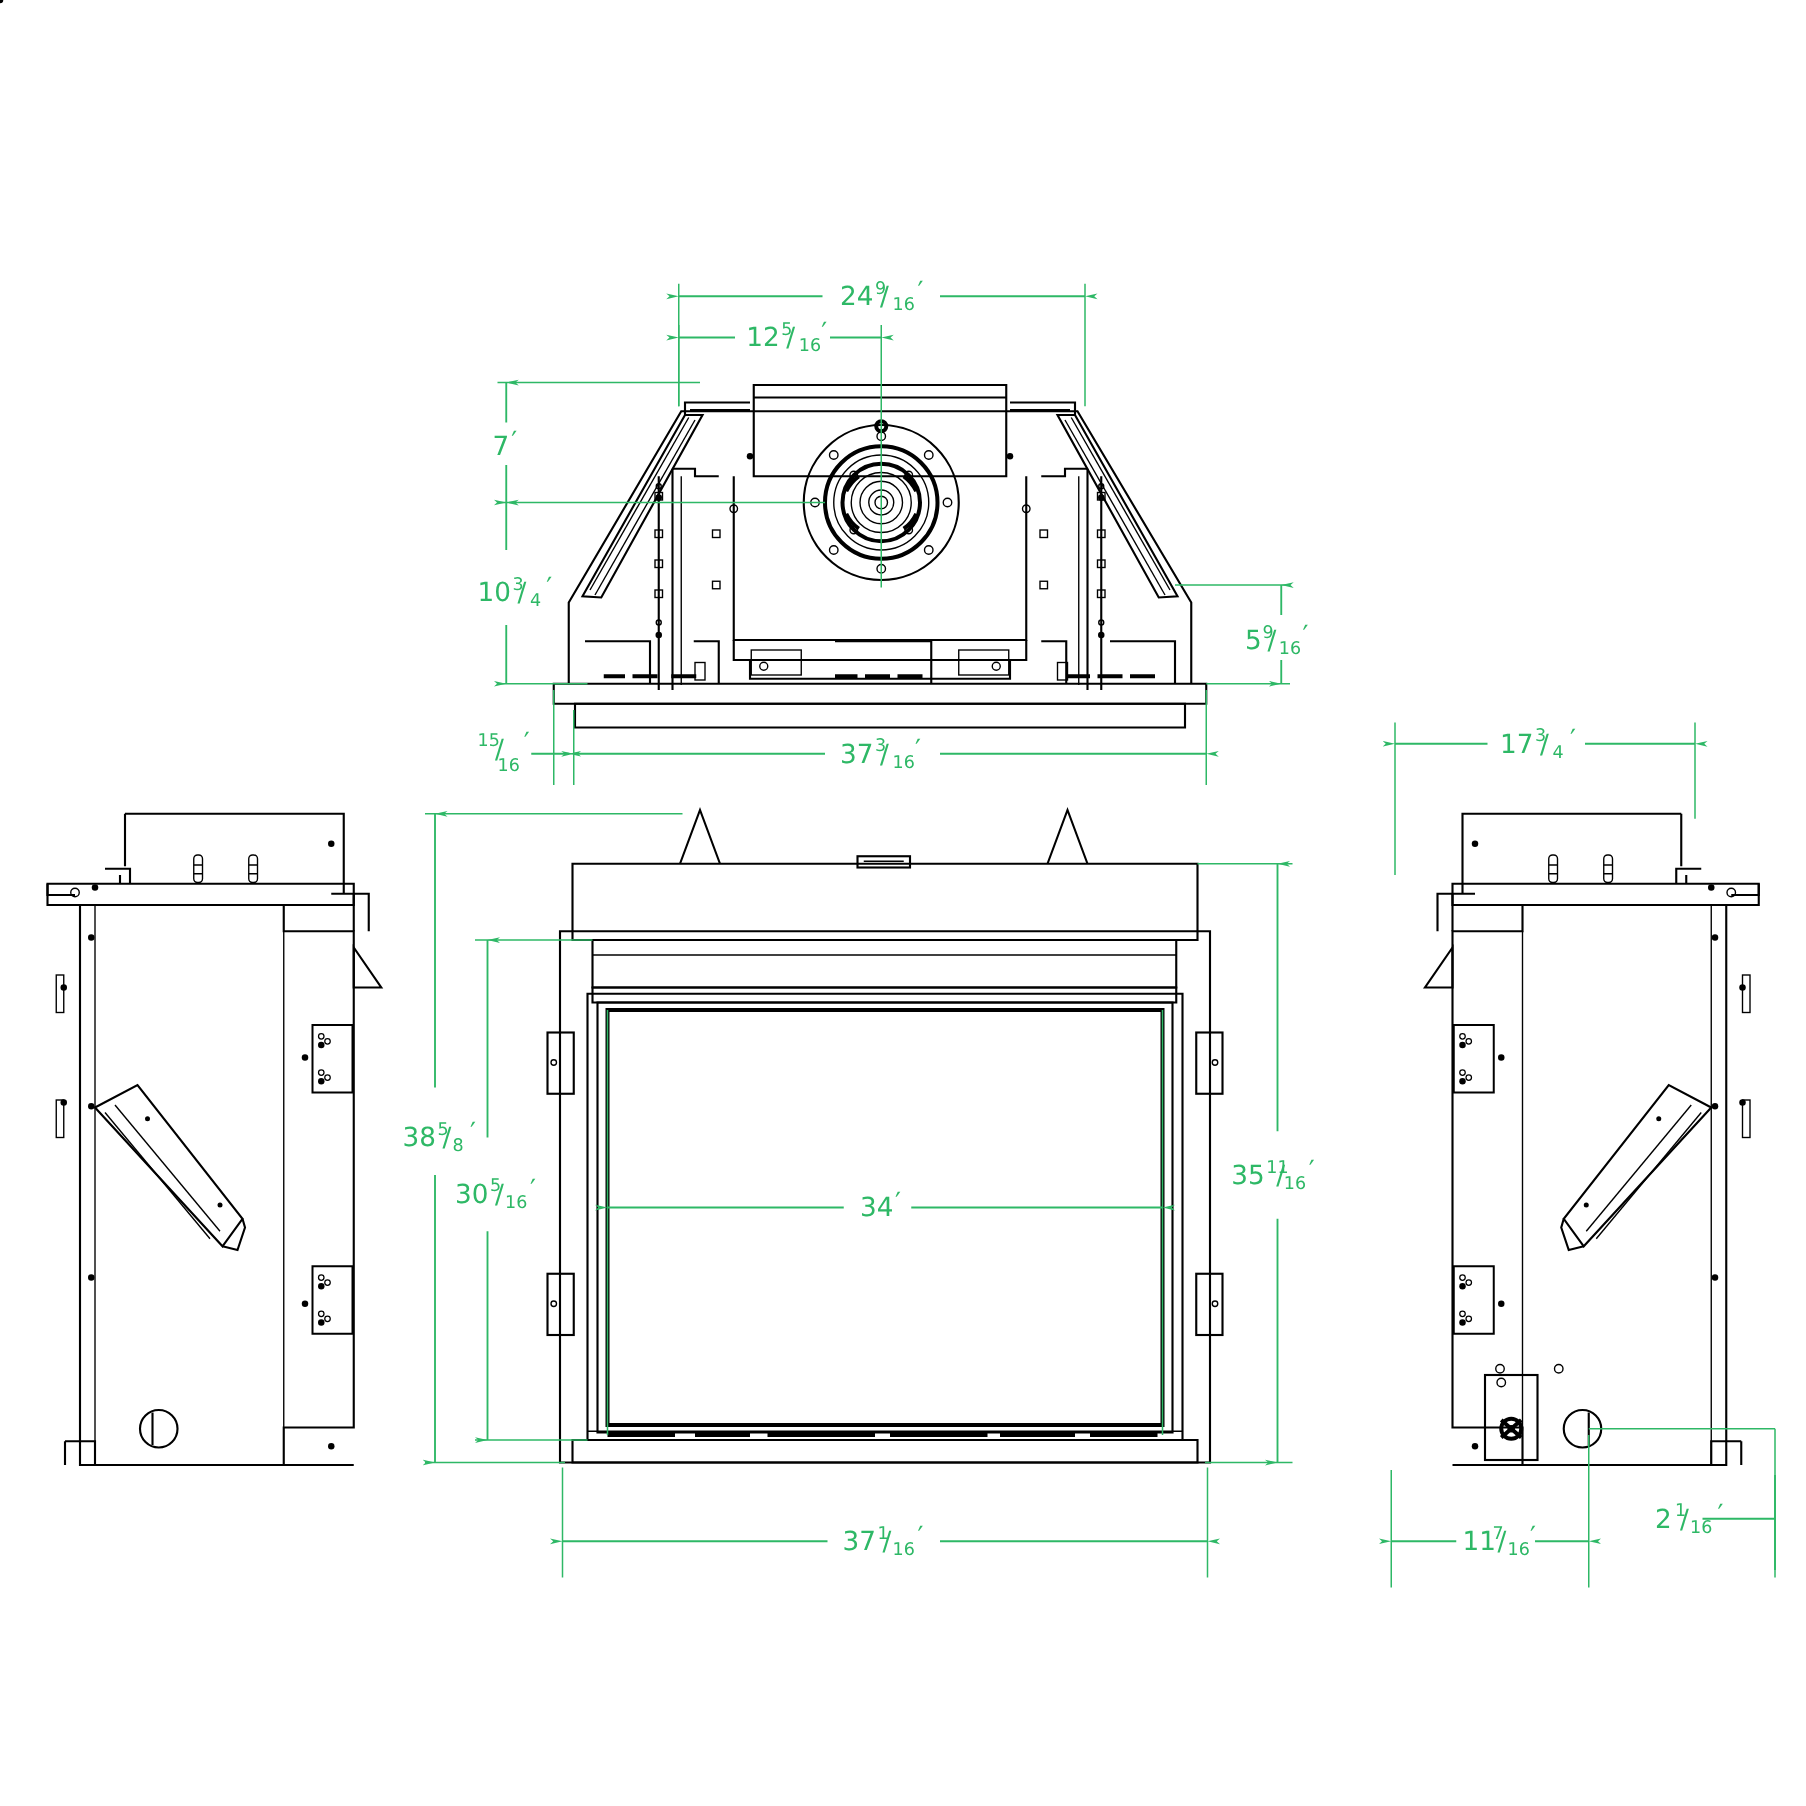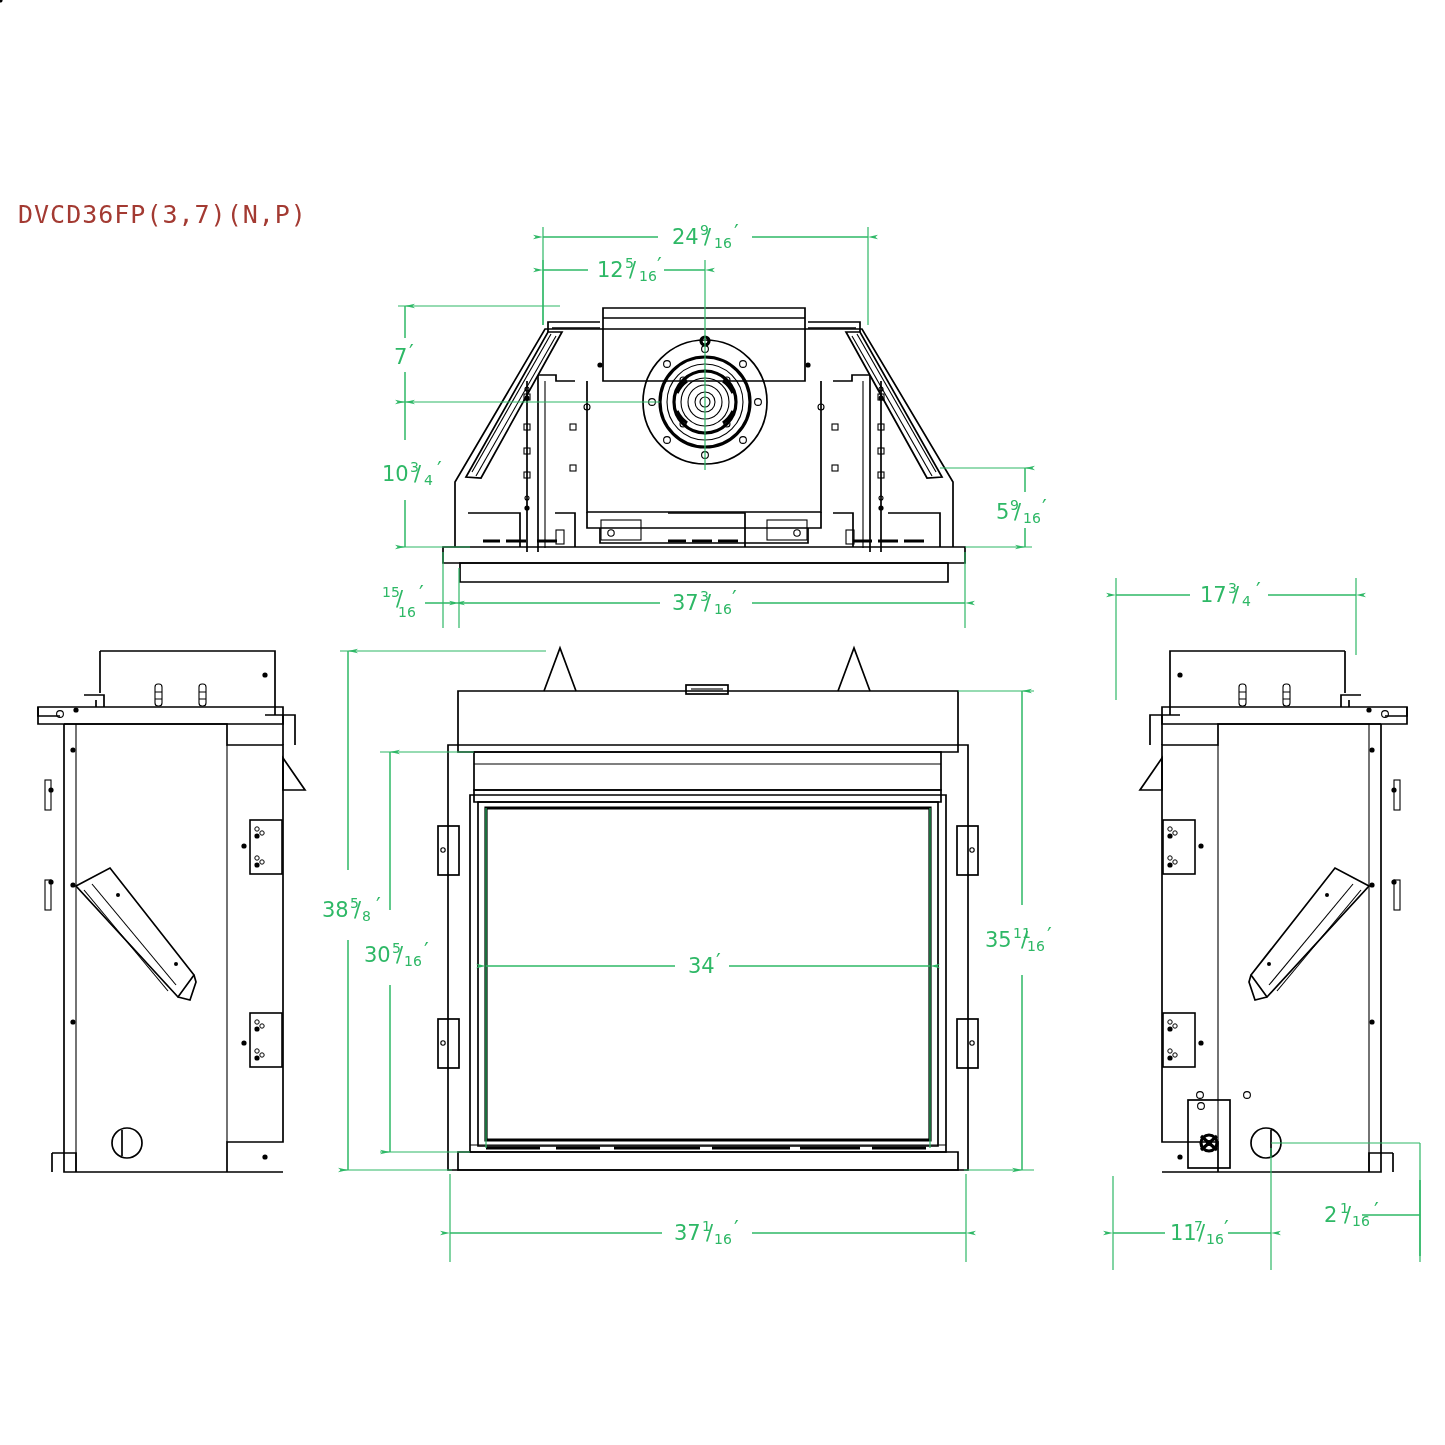--- a/index.html
+++ b/index.html
@@ -32,21 +32,20 @@
     font-size: 25px;
     letter-spacing: 1px;
     white-space: nowrap;
   }
 </style>
 </head>
 <body>
 
 <div id="sheet">
 
-  <div class="title-text">DVCD36FP(3,7)(N,P)</div>
 
   <svg id="drawing-svg" viewBox="0 0 1445 1445" xmlns="http://www.w3.org/2000/svg">
 
     <defs>
       <marker id="arrL" markerWidth="11" markerHeight="7" refX="10" refY="3.5" orient="auto" markerUnits="userSpaceOnUse">
         <path d="M10,3.5 L0,1.2 L2.6,3.5 L0,5.8 Z" fill="#2eb866"></path>
       </marker>
       <marker id="arrR" markerWidth="11" markerHeight="7" refX="1" refY="3.5" orient="auto" markerUnits="userSpaceOnUse">
         <path d="M1,3.5 L11,1.2 L8.4,3.5 L11,5.8 Z" fill="#2eb866"></path>
       </marker>

